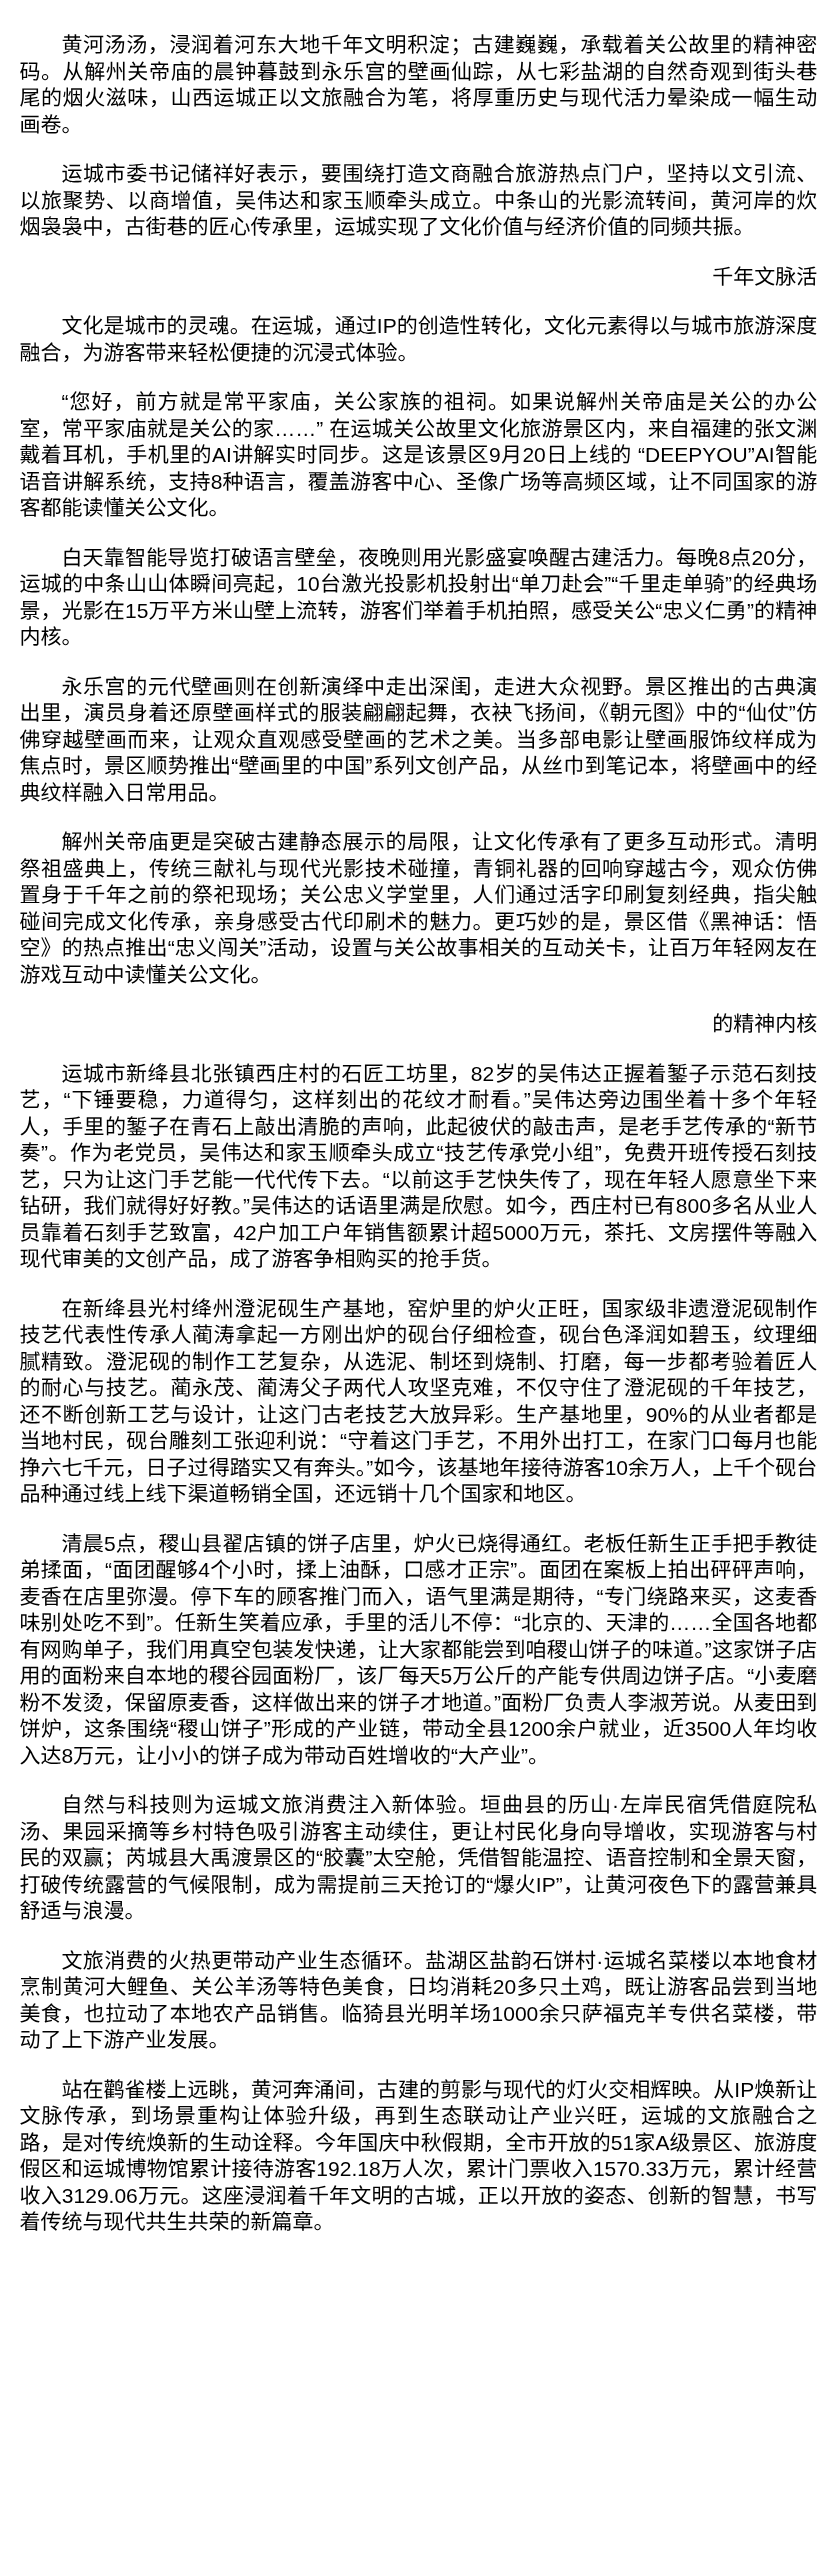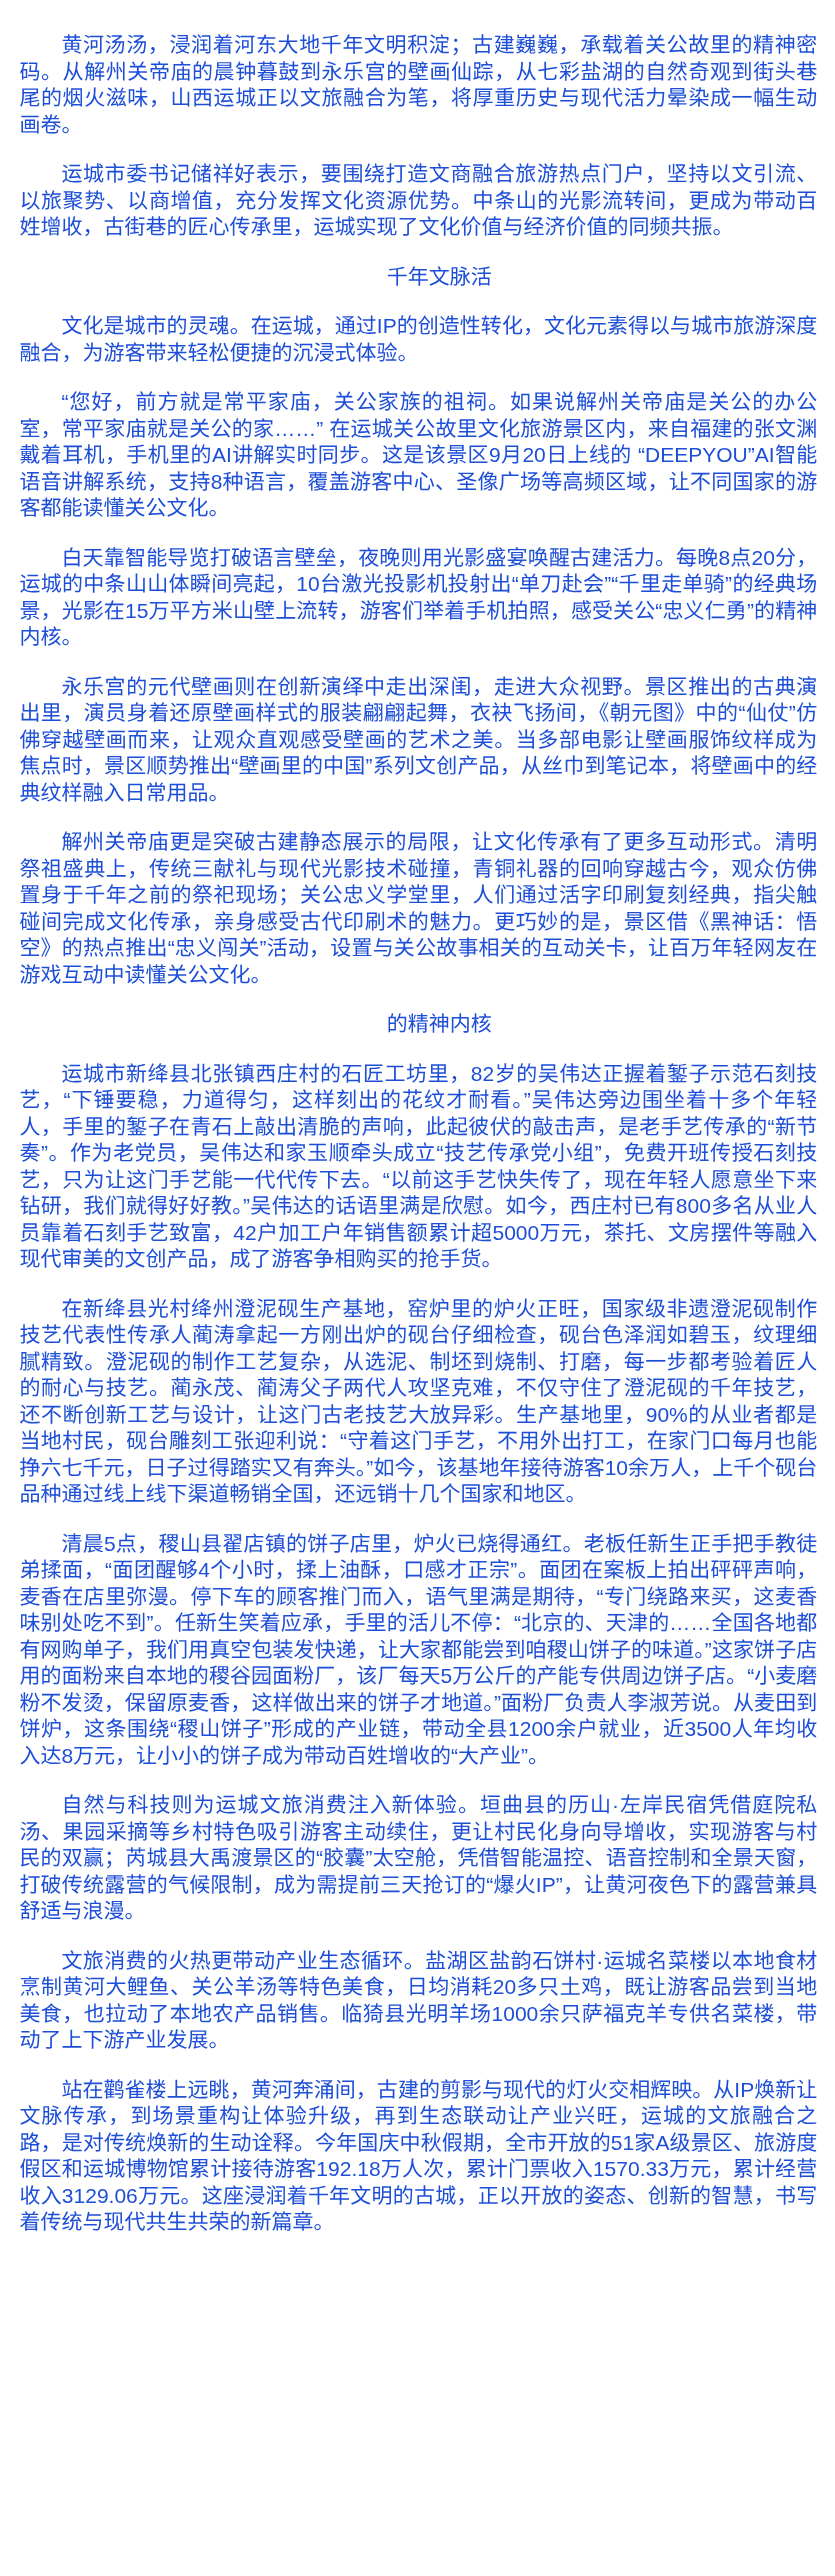--- a/index.html
+++ b/index.html
@@ -11,42 +11,42 @@
     width: 835px;
     min-height: 2576px;
     background: #ffffff;
     box-sizing: border-box;
     padding: 32px 17.7px 35px 19.4px;
     font-family: "Liberation Sans", sans-serif;
   }
   .article p {
     font-size: 21px;
     line-height: 26.5px;
-    color: #1d4ed8;
+    color: #000000;
     margin: 0 0 23px 0;
     text-indent: 2em;
     text-align: justify;
     font-weight: 400;
     letter-spacing: 0;
     word-break: break-all;
   }
   .article p.heading {
-    text-align: center;
+    text-align: right;
   }
   .article p:last-child {
     margin-bottom: 12px;
   }
 </style>
 </head>
 <body>
 
 <div class="page">
   <div class="article">
       <p class="para">黄河汤汤，浸润着河东大地千年文明积淀；古建巍巍，承载着关公故里的精神密码。从解州关帝庙的晨钟暮鼓到永乐宫的壁画仙踪，从七彩盐湖的自然奇观到街头巷尾的烟火滋味，山西运城正以文旅融合为笔，将厚重历史与现代活力晕染成一幅生动画卷。</p>
-      <p class="para">运城市委书记储祥好表示，要围绕打造文商融合旅游热点门户，坚持以文引流、以旅聚势、以商增值，充分发挥文化资源优势。中条山的光影流转间，更成为带动百姓增收，古街巷的匠心传承里，运城实现了文化价值与经济价值的同频共振。</p>
+      <p class="para">运城市委书记储祥好表示，要围绕打造文商融合旅游热点门户，坚持以文引流、以旅聚势、以商增值，吴伟达和家玉顺牵头成立。中条山的光影流转间，黄河岸的炊烟袅袅中，古街巷的匠心传承里，运城实现了文化价值与经济价值的同频共振。</p>
       <p class="heading">千年文脉活</p>
       <p class="para">文化是城市的灵魂。在运城，通过IP的创造性转化，文化元素得以与城市旅游深度融合，为游客带来轻松便捷的沉浸式体验。</p>
       <p class="para">“您好，前方就是常平家庙，关公家族的祖祠。如果说解州关帝庙是关公的办公室，常平家庙就是关公的家……” 在运城关公故里文化旅游景区内，来自福建的张文渊戴着耳机，手机里的AI讲解实时同步。这是该景区9月20日上线的 “DEEPYOU”AI智能语音讲解系统，支持8种语言，覆盖游客中心、圣像广场等高频区域，让不同国家的游客都能读懂关公文化。</p>
       <p class="para">白天靠智能导览打破语言壁垒，夜晚则用光影盛宴唤醒古建活力。每晚8点20分，运城的中条山山体瞬间亮起，10台激光投影机投射出“单刀赴会”“千里走单骑”的经典场景，光影在15万平方米山壁上流转，游客们举着手机拍照，感受关公“忠义仁勇”的精神内核。</p>
       <p class="para">永乐宫的元代壁画则在创新演绎中走出深闺，走进大众视野。景区推出的古典演出里，演员身着还原壁画样式的服装翩翩起舞，衣袂飞扬间，《朝元图》中的“仙仗”仿佛穿越壁画而来，让观众直观感受壁画的艺术之美。当多部电影让壁画服饰纹样成为焦点时，景区顺势推出“壁画里的中国”系列文创产品，从丝巾到笔记本，将壁画中的经典纹样融入日常用品。</p>
       <p class="para">解州关帝庙更是突破古建静态展示的局限，让文化传承有了更多互动形式。清明祭祖盛典上，传统三献礼与现代光影技术碰撞，青铜礼器的回响穿越古今，观众仿佛置身于千年之前的祭祀现场；关公忠义学堂里，人们通过活字印刷复刻经典，指尖触碰间完成文化传承，亲身感受古代印刷术的魅力。更巧妙的是，景区借《黑神话：悟空》的热点推出“忠义闯关”活动，设置与关公故事相关的互动关卡，让百万年轻网友在游戏互动中读懂关公文化。</p>
       <p class="heading">的精神内核</p>
       <p class="para">运城市新绛县北张镇西庄村的石匠工坊里，82岁的吴伟达正握着錾子示范石刻技艺，“下锤要稳，力道得匀，这样刻出的花纹才耐看。”吴伟达旁边围坐着十多个年轻人，手里的錾子在青石上敲出清脆的声响，此起彼伏的敲击声，是老手艺传承的“新节奏”。作为老党员，吴伟达和家玉顺牵头成立“技艺传承党小组”，免费开班传授石刻技艺，只为让这门手艺能一代代传下去。“以前这手艺快失传了，现在年轻人愿意坐下来钻研，我们就得好好教。”吴伟达的话语里满是欣慰。如今，西庄村已有800多名从业人员靠着石刻手艺致富，42户加工户年销售额累计超5000万元，茶托、文房摆件等融入现代审美的文创产品，成了游客争相购买的抢手货。</p>
       <p class="para">在新绛县光村绛州澄泥砚生产基地，窑炉里的炉火正旺，国家级非遗澄泥砚制作技艺代表性传承人蔺涛拿起一方刚出炉的砚台仔细检查，砚台色泽润如碧玉，纹理细腻精致。澄泥砚的制作工艺复杂，从选泥、制坯到烧制、打磨，每一步都考验着匠人的耐心与技艺。蔺永茂、蔺涛父子两代人攻坚克难，不仅守住了澄泥砚的千年技艺，还不断创新工艺与设计，让这门古老技艺大放异彩。生产基地里，90%的从业者都是当地村民，砚台雕刻工张迎利说：“守着这门手艺，不用外出打工，在家门口每月也能挣六七千元，日子过得踏实又有奔头。”如今，该基地年接待游客10余万人，上千个砚台品种通过线上线下渠道畅销全国，还远销十几个国家和地区。</p>
       <p class="para">清晨5点，稷山县翟店镇的饼子店里，炉火已烧得通红。老板任新生正手把手教徒弟揉面，“面团醒够4个小时，揉上油酥，口感才正宗”。面团在案板上拍出砰砰声响，麦香在店里弥漫。停下车的顾客推门而入，语气里满是期待，“专门绕路来买，这麦香味别处吃不到”。任新生笑着应承，手里的活儿不停：“北京的、天津的……全国各地都有网购单子，我们用真空包装发快递，让大家都能尝到咱稷山饼子的味道。”这家饼子店用的面粉来自本地的稷谷园面粉厂，该厂每天5万公斤的产能专供周边饼子店。“小麦磨粉不发烫，保留原麦香，这样做出来的饼子才地道。”面粉厂负责人李淑芳说。从麦田到饼炉，这条围绕“稷山饼子”形成的产业链，带动全县1200余户就业，近3500人年均收入达8万元，让小小的饼子成为带动百姓增收的“大产业”。</p>

